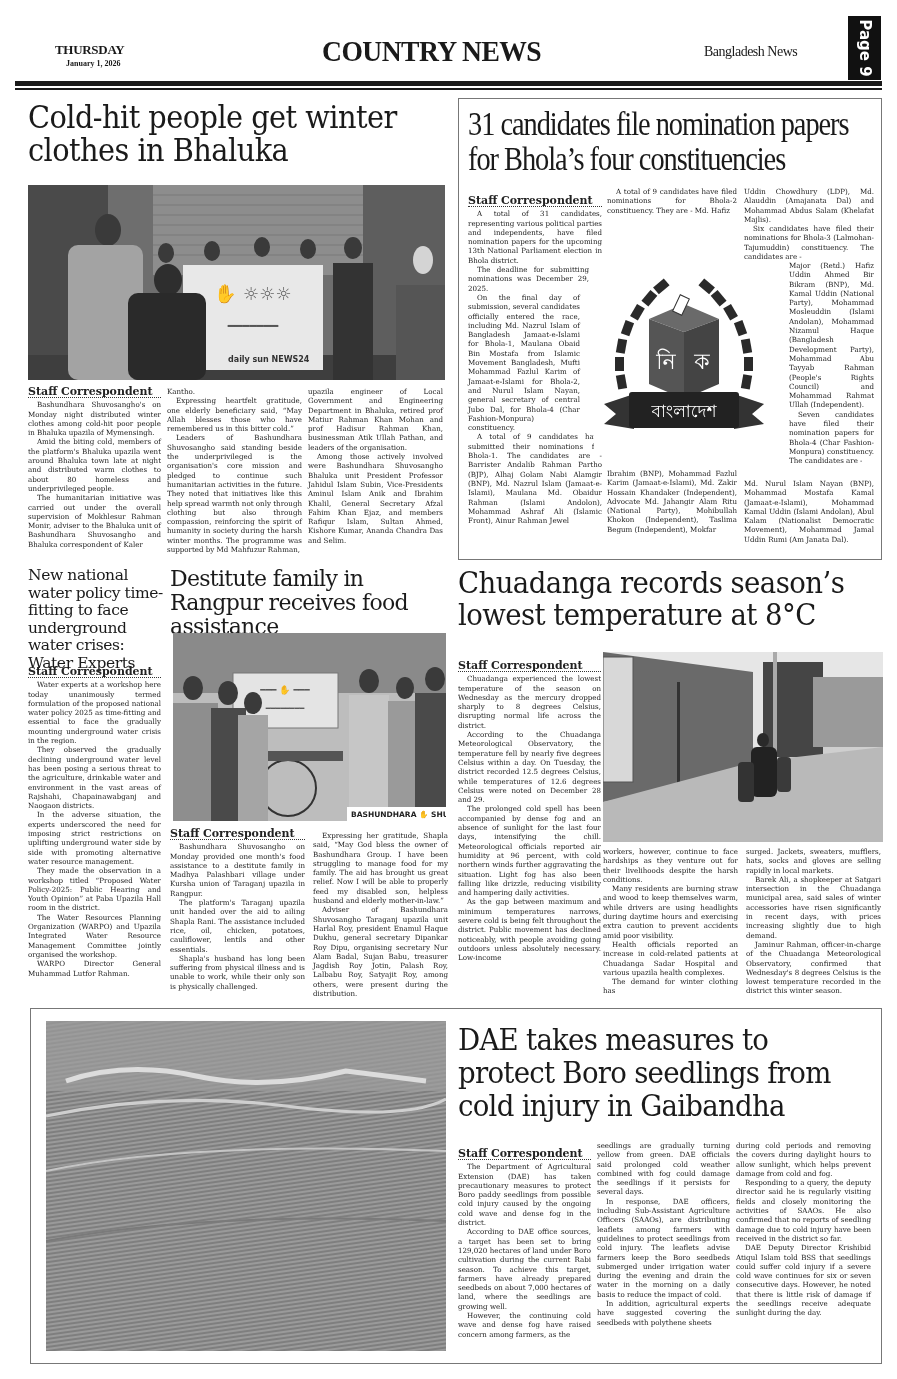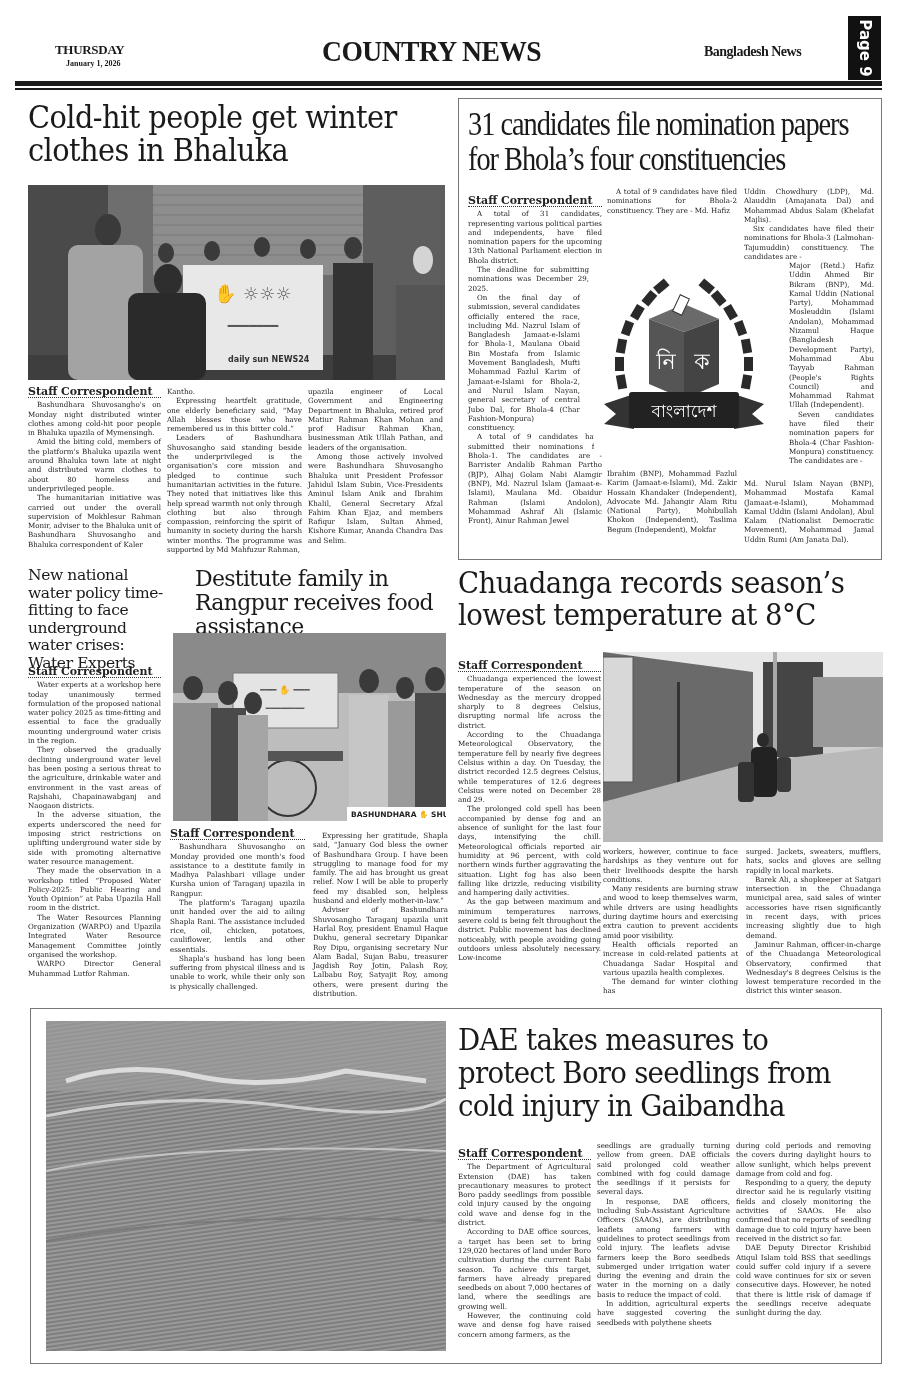--- a/index.html
+++ b/index.html
@@ -5,21 +5,21 @@
   * { box-sizing: border-box; margin: 0; padding: 0; }
   html, body { width: 897px; height: 1379px; background: #ffffff; overflow: hidden; }
   body { position: relative; font-family: "DejaVu Serif", "Liberation Serif", serif; color: #1a1a1a; }
 
   .abs { position: absolute; }
 
   
   .mh-day { left: 55px; top: 42px; font-family: "Liberation Serif", serif; font-weight: bold; font-size: 13px; letter-spacing: -0.3px; }
   .mh-date { left: 66px; top: 59px; font-family: "Liberation Serif", serif; font-weight: bold; font-size: 8px; }
   .mh-title { left: 322px; top: 34px; font-family: "Liberation Serif", serif; font-weight: bold; font-size: 30px; letter-spacing: -0.6px; transform: scaleX(0.92); transform-origin: left top; }
-  .mh-paper { left: 704px; top: 44px; font-family: "Liberation Serif", serif; font-weight: bold; font-size: 14px; letter-spacing: -0.5px; }
+  .mh-paper { left: 704px; top: 44px; font-family: "Liberation Serif", serif; font-weight: normal; font-size: 14px; letter-spacing: -0.5px; }
   .mh-page { left: 848px; top: 16px; width: 33px; height: 64px; background: #111; color: #fff; display: flex; align-items: center; justify-content: center; }
   .mh-page span { display: inline-block; transform: rotate(90deg); font-family: "DejaVu Sans", sans-serif; font-weight: bold; font-size: 15px; white-space: nowrap; }
   .mh-rule1 { left: 15px; top: 81px; width: 867px; height: 5px; background: #1a1a1a; }
   .mh-rule2 { left: 15px; top: 88px; width: 867px; height: 2px; background: #1a1a1a; }
 
   
   .hl { font-family: "DejaVu Serif", serif; color: #1a1a1a; line-height: 1.08; letter-spacing: -0.6px; }
   .hl-big { font-size: 31px; transform: scaleX(0.93); transform-origin: left top; }
   .hl-cond { font-family: "Liberation Serif", serif; font-size: 33px; letter-spacing: -1.2px; transform: scaleX(0.86); transform-origin: left top; line-height: 1.05; }
 
@@ -169,21 +169,21 @@
     <p>Water experts at a workshop here today unanimously termed formulation of the proposed national water policy 2025 as time-fitting and essential to face the gradually mounting underground water crisis in the region.</p>
     <p>They observed the gradually declining underground water level has been posing a serious threat to the agriculture, drinkable water and environment in the vast areas of Rajshahi, Chapainawabganj and Naogaon districts.</p>
     <p>In the adverse situation, the experts underscored the need for imposing strict restrictions on uplifting underground water side by side with promoting alternative water resource management.</p>
     <p>They made the observation in a workshop titled “Proposed Water Policy-2025: Public Hearing and Youth Opinion” at Paba Upazila Hall room in the district.</p>
     <p>The Water Resources Planning Organization (WARPO) and Upazila Integrated Water Resource Management Committee jointly organised the workshop.</p>
     <p>WARPO Director General Muhammad Lutfor Rahman.</p>
   </div>
 </div>
 
 <div class="abs" style="left:170px;top:567px;width:280px;height:430px;">
-  <div class="abs hl" style="left:0;top:0;width:265px;font-size:22px;line-height:24px;letter-spacing:-0.7px;margin-left:25px;">Destitute family in Rangpur receives food assistance</div>
+  <div class="abs hl" style="left:0;top:0;width:265px;font-size:22px;line-height:24px;letter-spacing:-0.7px;">Destitute family in Rangpur receives food assistance</div>
   <div class="abs photo" style="left:3px;top:66px;width:273px;height:188px;">
     <svg viewBox="0 0 273 188" preserveAspectRatio="none">
       <rect width="273" height="188" fill="#bdbdbd"></rect>
       <rect x="0" y="0" width="273" height="60" fill="#8a8a8a"></rect>
       <rect x="60" y="40" width="105" height="55" fill="#e4e4e4" stroke="#777"></rect>
       <text x="112" y="60" font-size="9" fill="#555" text-anchor="middle" font-family="DejaVu Sans, sans-serif">━━━ ✋ ━━━</text>
       <text x="112" y="78" font-size="8" fill="#555" text-anchor="middle" font-family="DejaVu Sans, sans-serif">━━━━━━━━</text>
       <circle cx="115" cy="155" r="28" fill="none" stroke="#333" stroke-width="2"></circle>
       <rect x="95" y="118" width="75" height="10" fill="#555"></rect>
       <g>
@@ -204,21 +204,21 @@
       <text x="178" y="184" font-size="7.5" fill="#222" font-weight="bold" font-family="DejaVu Sans, sans-serif">BASHUNDHARA ✋ SHUVOSA</text>
     </svg>
   </div>
   <div class="abs col" style="left:0;top:262px;width:135px;">
     <div class="byline">Staff Correspondent</div>
     <p>Bashundhara Shuvosangho on Monday provided one month's food assistance to a destitute family in Madhya Palashbari village under Kursha union of Taraganj upazila in Rangpur.</p>
     <p>The platform's Taraganj upazila unit handed over the aid to ailing Shapla Rani. The assistance included rice, oil, chicken, potatoes, cauliflower, lentils and other essentials.</p>
     <p>Shapla's husband has long been suffering from physical illness and is unable to work, while their only son is physically challenged.</p>
   </div>
   <div class="abs col" style="left:143px;top:264px;width:135px;">
-    <p>Expressing her gratitude, Shapla said, “January God bless the owner of Bashundhara Group. I have been struggling to manage food for my family. The aid has brought us great relief. Now I will be able to properly feed my disabled son, helpless husband and elderly mother-in-law.”</p>
+    <p>Expressing her gratitude, Shapla said, “May God bless the owner of Bashundhara Group. I have been struggling to manage food for my family. The aid has brought us great relief. Now I will be able to properly feed my disabled son, helpless husband and elderly mother-in-law.”</p>
     <p>Adviser of Bashundhara Shuvosangho Taraganj upazila unit Harlal Roy, president Enamul Haque Dukhu, general secretary Dipankar Roy Dipu, organising secretary Nur Alam Badal, Sujan Babu, treasurer Jagdish Roy Jotin, Palash Roy, Lalbabu Roy, Satyajit Roy, among others, were present during the distribution.</p>
   </div>
 </div>
 
 <div class="abs" style="left:458px;top:567px;width:430px;height:430px;">
   <div class="abs hl" style="left:0;top:0;width:440px;font-size:29px;line-height:32px;letter-spacing:-0.6px;transform:scaleX(0.95);transform-origin:left top;">Chuadanga records season’s lowest temperature at 8°C</div>
   <div class="abs photo" style="left:145px;top:85px;width:280px;height:190px;">
     <svg viewBox="0 0 280 190" preserveAspectRatio="none">
       <rect width="280" height="190" fill="#cfcfcf"></rect>
       <rect x="0" y="0" width="280" height="95" fill="#e6e6e6"></rect>

